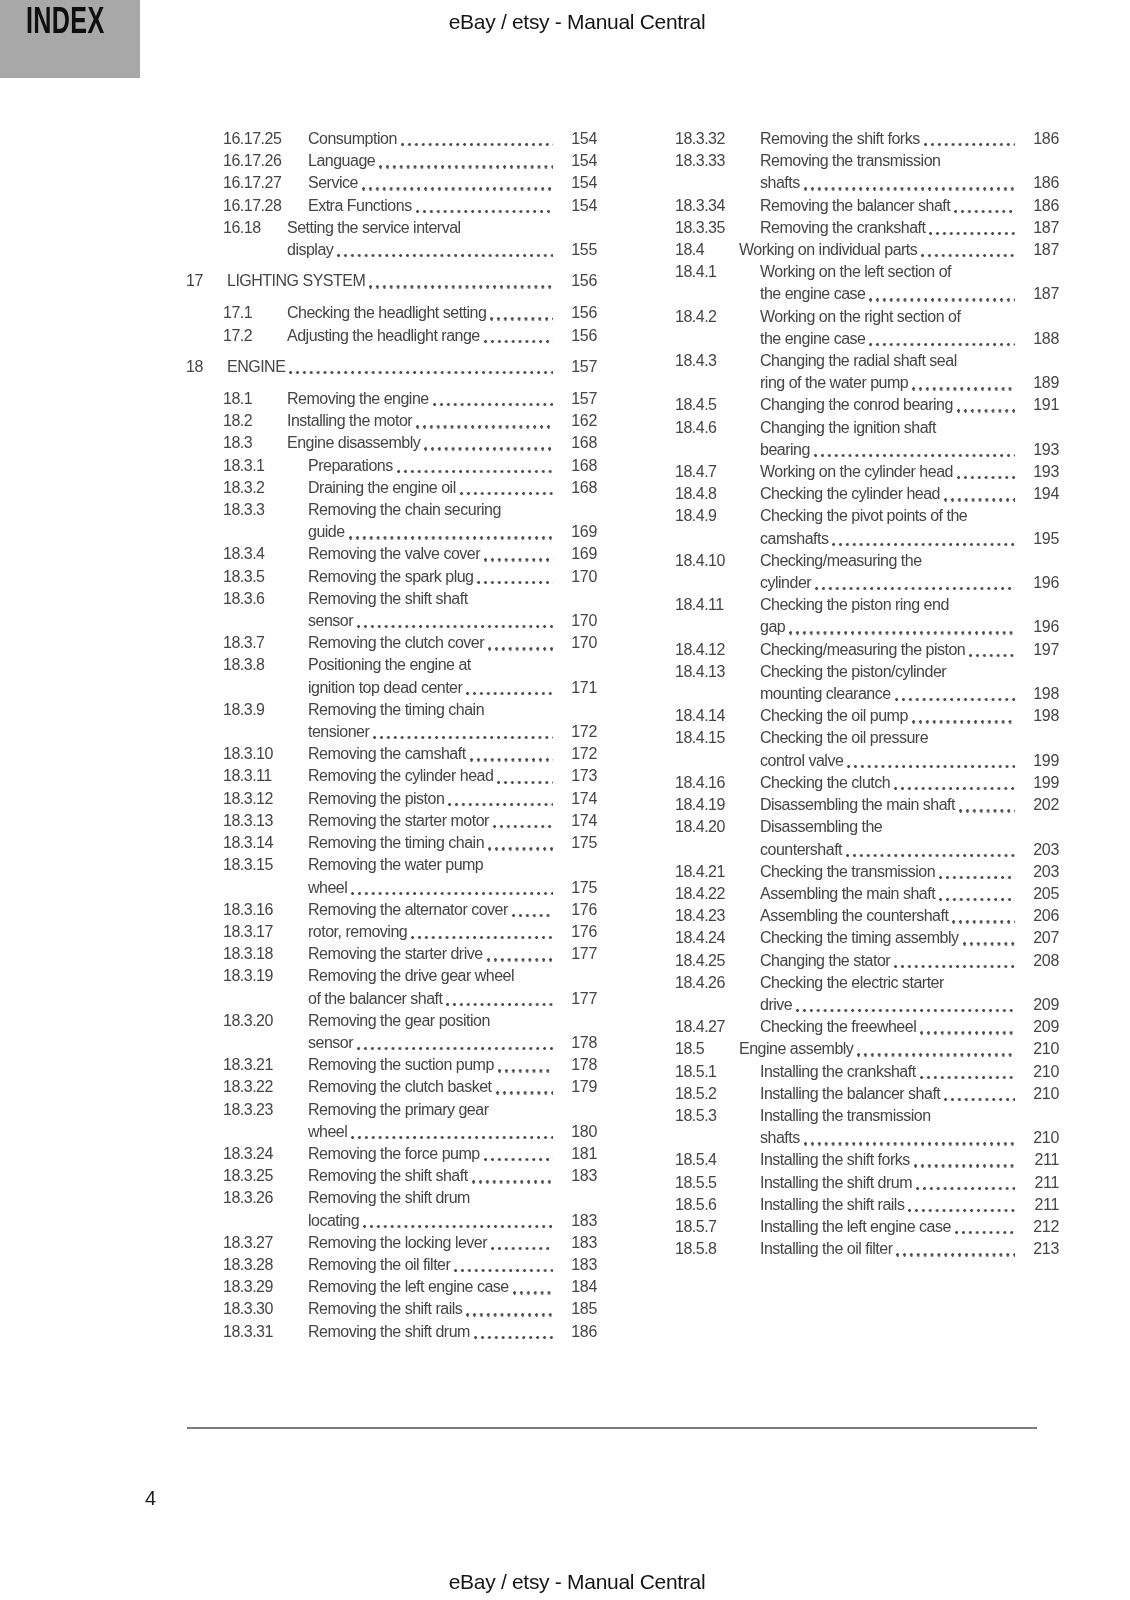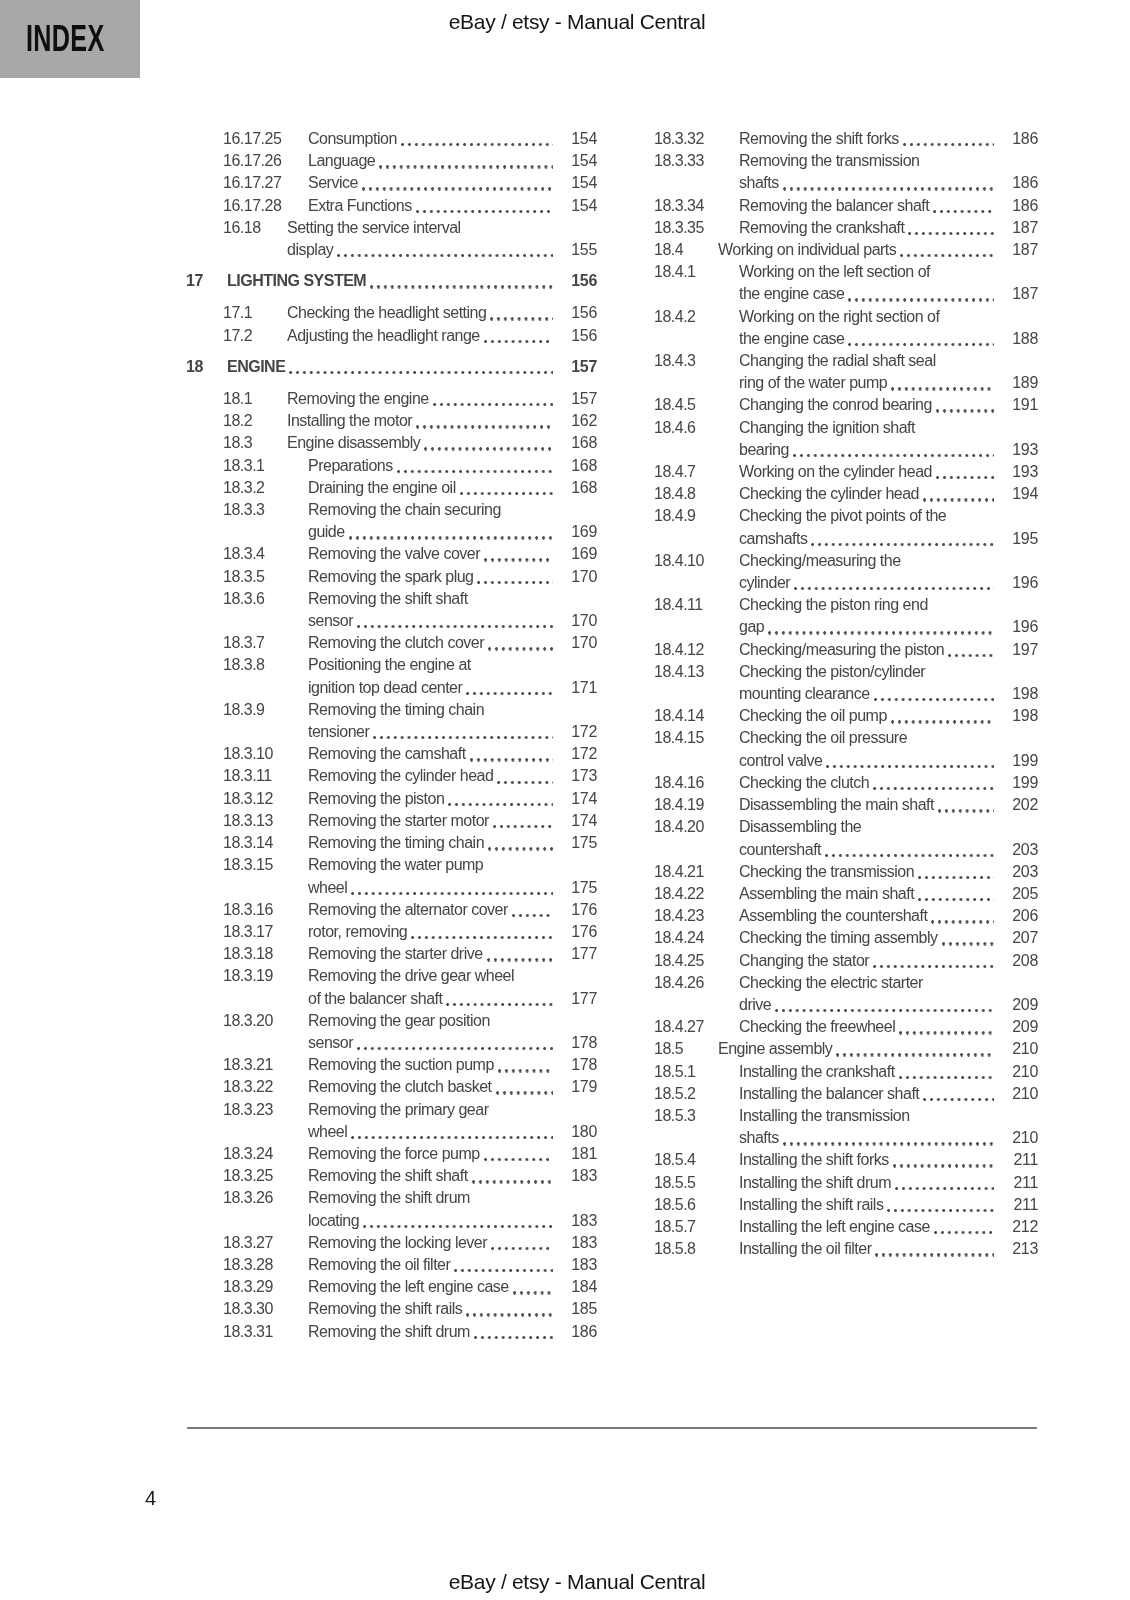--- a/index.html
+++ b/index.html
@@ -4,44 +4,44 @@
 <style>
   html,body { margin:0; padding:0; background:#ffffff; }
   #page {
     position:relative; width:1130px; height:1600px; background:#ffffff;
     font-family:"Liberation Sans", sans-serif; color:#454545;
     overflow:hidden;
   }
   
   .index-tab {
     position:absolute; left:0; top:0; width:140px; height:78px;
-    background:#a8a8a8; display:flex; align-items:center;
+    background:#a8a8a8; display:flex; align-items:flex-start;
   }
   .index-tab span {
     display:inline-block; margin-left:26px;
     font-size:37px; font-weight:bold; color:#0e0e0e;
     transform:scaleX(0.68); transform-origin:left center;
     letter-spacing:0.5px; white-space:nowrap;
   }
   
   .doc-title {
     position:absolute; left:0; width:1106px; text-align:center;
     font-size:21px; letter-spacing:-0.3px; color:#141414;padding-left:24px;
   }
   .doc-title.header { top:10px; }
   .doc-title.footer { top:1570px; }
   
   .col { position:absolute; top:128px; font-size:16px; line-height:22.2px; letter-spacing:-0.5px; }
   #col-left  { left:223px; width:374px; }
-  #col-right { left:654px; width:384px; }
+  #col-right { left:675px; width:384px; }
   .entry { display:flex; align-items:flex-start; }
   .entry .num { flex:0 0 auto; }
   .lvl3 .num { width:85px; }
   .lvl2 .num { width:64px; }
-  .lvl1 { margin:9px 0 10px -37px;font-weight:bold; }
+  .lvl1 { margin:9px 0 10px -37px; }
   .lvl1 .num { width:41px; }
   .entry .body { flex:1 1 auto; min-width:0; }
   .line { display:flex; align-items:baseline; }
   .line .t { white-space:nowrap; flex:0 0 auto; }
   .line .dots {
     flex:1 1 auto; min-width:6px; height:3.4px;
     align-self:flex-end; margin:0 10px 3.8px 4px;
     background-image:radial-gradient(circle at 1.6px 1.7px, #4a4a4a 1.25px, rgba(0,0,0,0) 1.75px);
     background-size:6.9px 3.4px; background-repeat:repeat-x; background-position:left bottom;
   }

